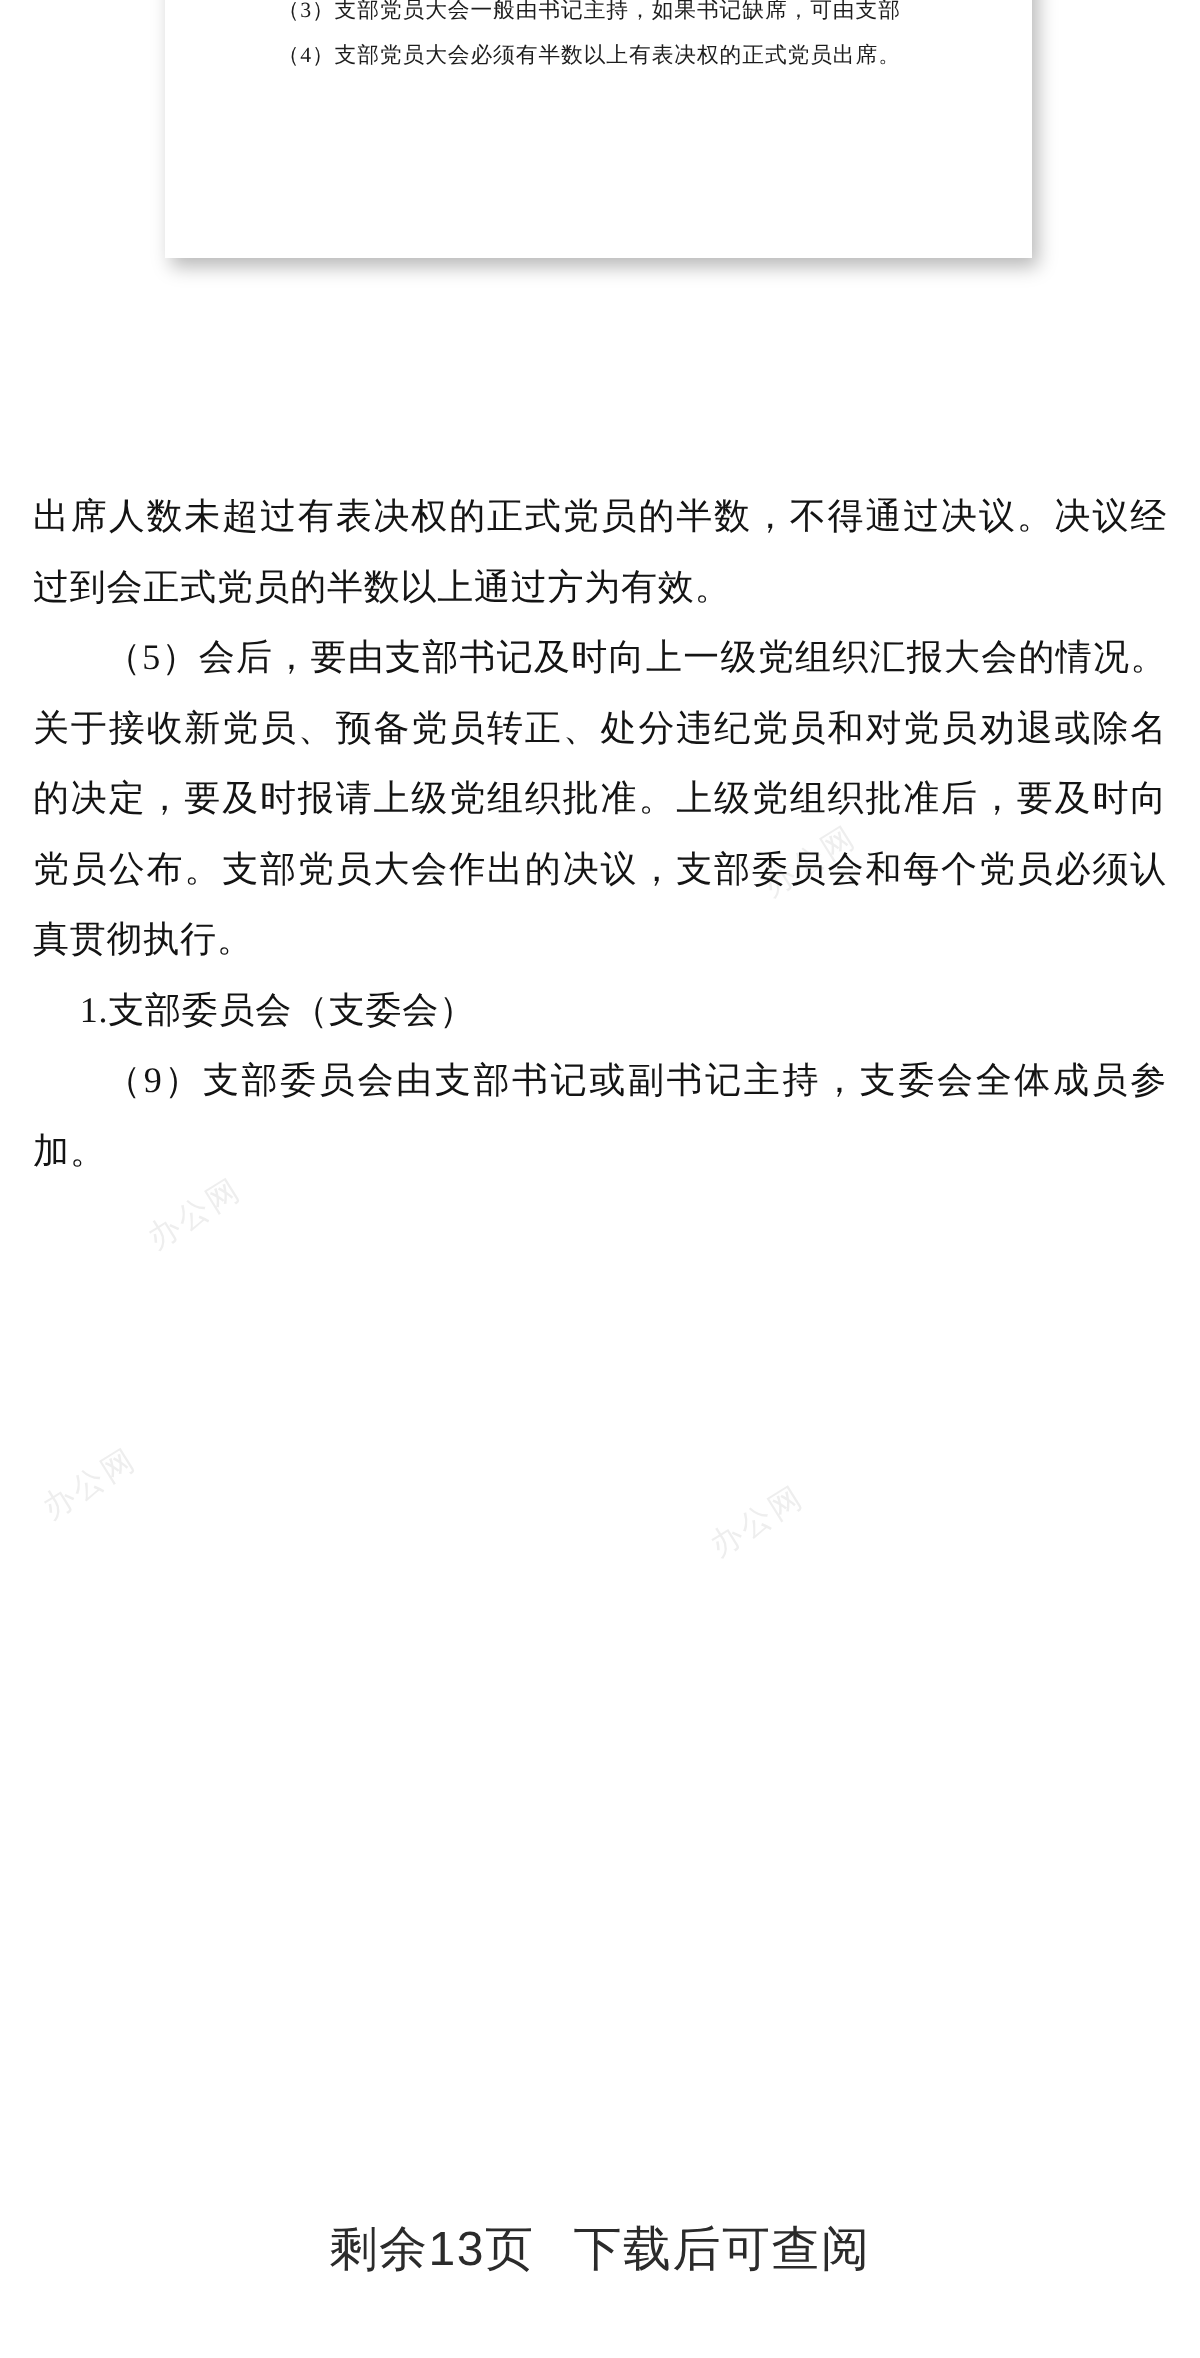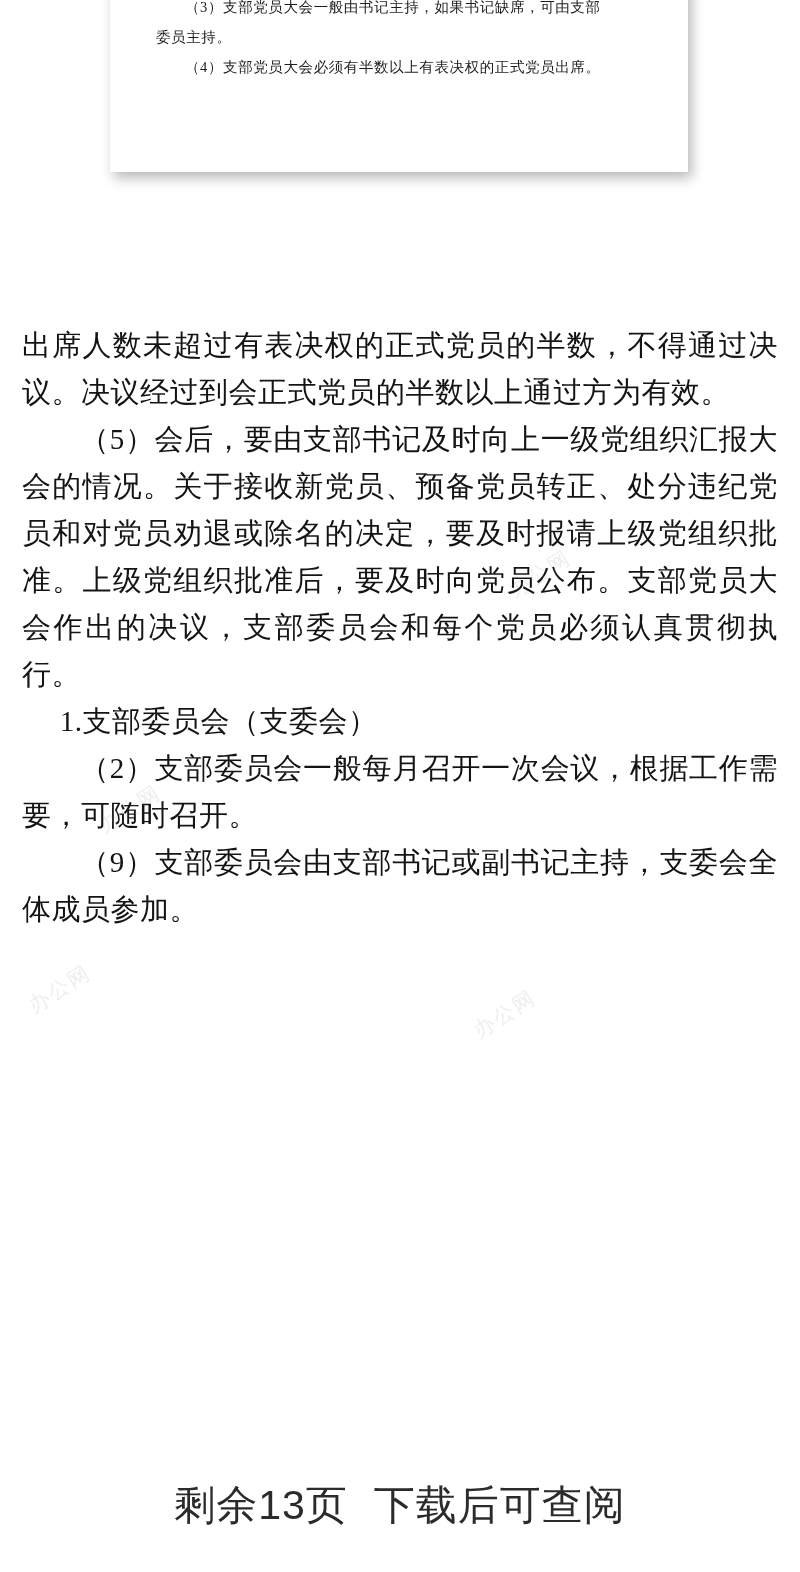--- a/index.html
+++ b/index.html
@@ -47,21 +47,21 @@
   }
 
   
   .doc-body {
     position: absolute;
     left: 22px;
     top: 322px;
     width: 756px;
   }
   .p {
-    font-size: 29px;
+    font-size: 24px;
     line-height: 47px;
     letter-spacing: 0.5px;
     margin: 0;
     text-align: justify;
     text-justify: inter-ideograph;
     color: #141414;
   }
   .indent {
     text-indent: 2em;
   }
@@ -86,42 +86,40 @@
   .wm4 { left: 25px;  top: 975px; }
 
   
   .footer {
     position: absolute;
     left: 0;
     top: 1478px;
     width: 800px;
     text-align: center;
     font-family: "Liberation Sans", "DejaVu Sans", sans-serif;
-    font-size: 41px;
+    font-size: 32px;
     color: #2b2b2b;
     letter-spacing: 1px;
   }
   .footer .gap { display: inline-block; width: 26px; }
 </style>
 </head>
 <body>
 
 <div class="preview-card">
   <div class="preview-inner">
     <div class="preview-line">（3）支部党员大会一般由书记主持，如果书记缺席，可由支部</div>
-    <div class="preview-line" style="text-indent:0;">委员主持。</div>
     <div class="preview-line">（4）支部党员大会必须有半数以上有表决权的正式党员出席。</div>
   </div>
 </div>
 
 <div class="doc-body">
   <p class="p">出席人数未超过有表决权的正式党员的半数，不得通过决议。决议经过到会正式党员的半数以上通过方为有效。</p>
   <p class="p indent">（5）会后，要由支部书记及时向上一级党组织汇报大会的情况。关于接收新党员、预备党员转正、处分违纪党员和对党员劝退或除名的决定，要及时报请上级党组织批准。上级党组织批准后，要及时向党员公布。支部党员大会作出的决议，支部委员会和每个党员必须认真贯彻执行。</p>
   <p class="p indent-head">1.支部委员会（支委会）</p>
-  <p class="p indent">（2）支部委员会一般每月召开一次会议，根据工作需要，可随时召开。</p>
   <p class="p indent">（9）支部委员会由支部书记或副书记主持，支委会全体成员参加。</p>
 </div>
 
 <div class="wm wm1">办公网</div>
 <div class="wm wm2">办公网</div>
 <div class="wm wm3">办公网</div>
 <div class="wm wm4">办公网</div>
 
 <div class="footer">
   <span>剩余13页</span><span class="gap"></span><span>下载后可查阅</span>

